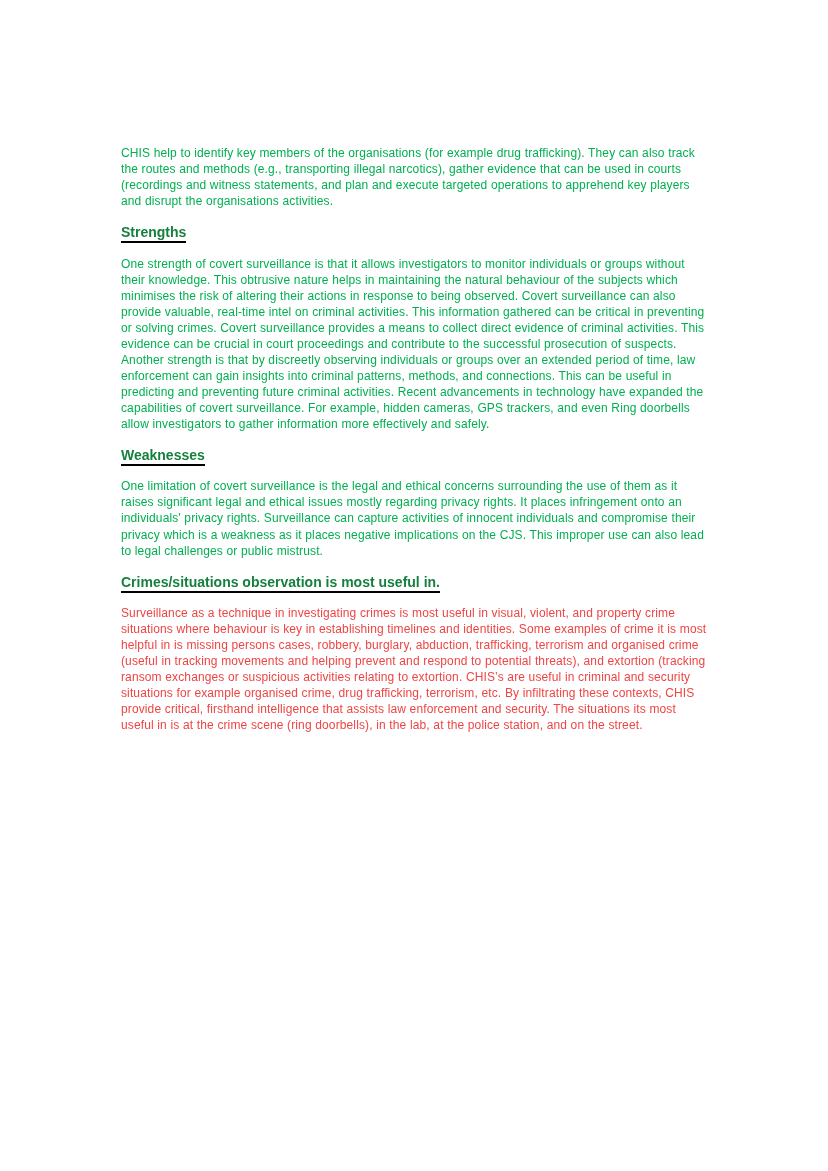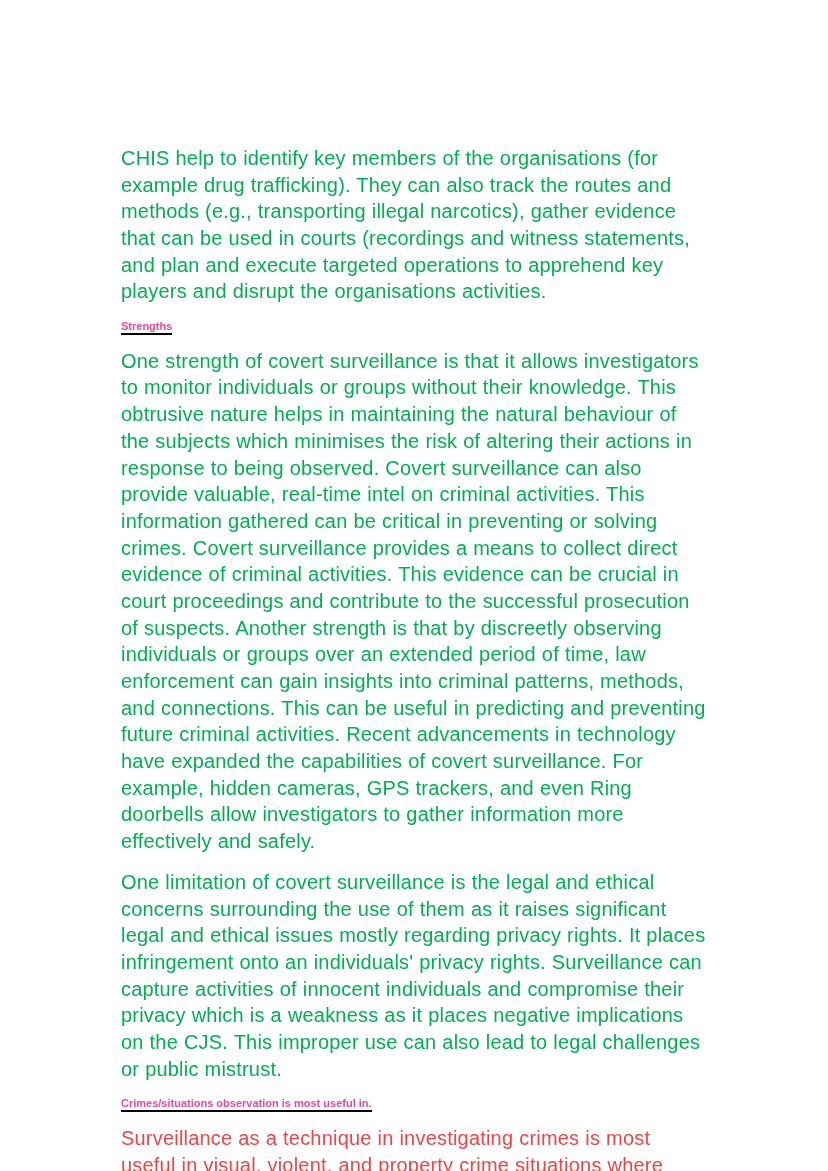--- a/index.html
+++ b/index.html
@@ -20,58 +20,59 @@
     box-sizing: border-box;
   }
   .doc-body {
     position: absolute;
     left: 121px;
     top: 145px;
     width: 588px;
   }
   p.para {
     margin: 0 0 14px 0;
-    font-size: 20px;
+    font-size: 12px;
     line-height: 1.335;
     letter-spacing: 0.01em;
     word-spacing: 0.01em;
     text-align: left;
   }
   p.para.green {
     color: #00b050;
   }
   p.para.black {
     color: #ef4444;
   }
   h2.heading {
     margin: 0 0 14px 0;
-    font-size: 11px;
+    font-size: 14px;
     line-height: 1.33;
     font-weight: bold;
-    color: #ec4899;
+    color: #15803d;
     text-align: left;
   }
   h2.heading span.htext {
     display: inline;
     border-bottom: 2px solid #000000;
     padding-bottom: 1px;
   }
 </style>
 </head>
 <body>
 
 <div class="page">
   <div class="doc-body">
 
     <p class="para green">CHIS help to identify key members of the organisations (for example drug trafficking). They can also track the routes and methods (e.g., transporting illegal narcotics), gather evidence that can be used in courts (recordings and witness statements, and plan and execute targeted operations to apprehend key players and disrupt the organisations activities.</p>
 
     <h2 class="heading"><span class="htext">Strengths</span></h2>
 
     <p class="para green">One strength of covert surveillance is that it allows investigators to monitor individuals or groups without their knowledge. This obtrusive nature helps in maintaining the natural behaviour of the subjects which minimises the risk of altering their actions in response to being observed. Covert surveillance can also provide valuable, real-time intel on criminal activities. This information gathered can be critical in preventing or solving crimes. Covert surveillance provides a means to collect direct evidence of criminal activities. This evidence can be crucial in court proceedings and contribute to the successful prosecution of suspects. Another strength is that by discreetly observing individuals or groups over an extended period of time, law enforcement can gain insights into criminal patterns, methods, and connections. This can be useful in predicting and preventing future criminal activities. Recent advancements in technology have expanded the capabilities of covert surveillance. For example, hidden cameras, GPS trackers, and even Ring doorbells allow investigators to gather information more effectively and safely.</p>
 
+    <h2 class="heading"><span class="htext">Weaknesses</span></h2>
 
     <p class="para green">One limitation of covert surveillance is the legal and ethical concerns surrounding the use of them as it raises significant legal and ethical issues mostly regarding privacy rights. It places infringement onto an individuals' privacy rights. Surveillance can capture activities of innocent individuals and compromise their privacy which is a weakness as it places negative implications on the CJS. This improper use can also lead to legal challenges or public mistrust.</p>
 
     <h2 class="heading"><span class="htext">Crimes/situations observation is most useful in.</span></h2>
 
     <p class="para black">Surveillance as a technique in investigating crimes is most useful in visual, violent, and property crime situations where behaviour is key in establishing timelines and identities. Some examples of crime it is most helpful in is missing persons cases, robbery, burglary, abduction, trafficking, terrorism and organised crime (useful in tracking movements and helping prevent and respond to potential threats), and extortion (tracking ransom exchanges or suspicious activities relating to extortion. CHIS’s are useful in criminal and security situations for example organised crime, drug trafficking, terrorism, etc. By infiltrating these contexts, CHIS provide critical, firsthand intelligence that assists law enforcement and security. The situations its most useful in is at the crime scene (ring doorbells), in the lab, at the police station, and on the street.</p>
 
   </div>
 </div>
 

